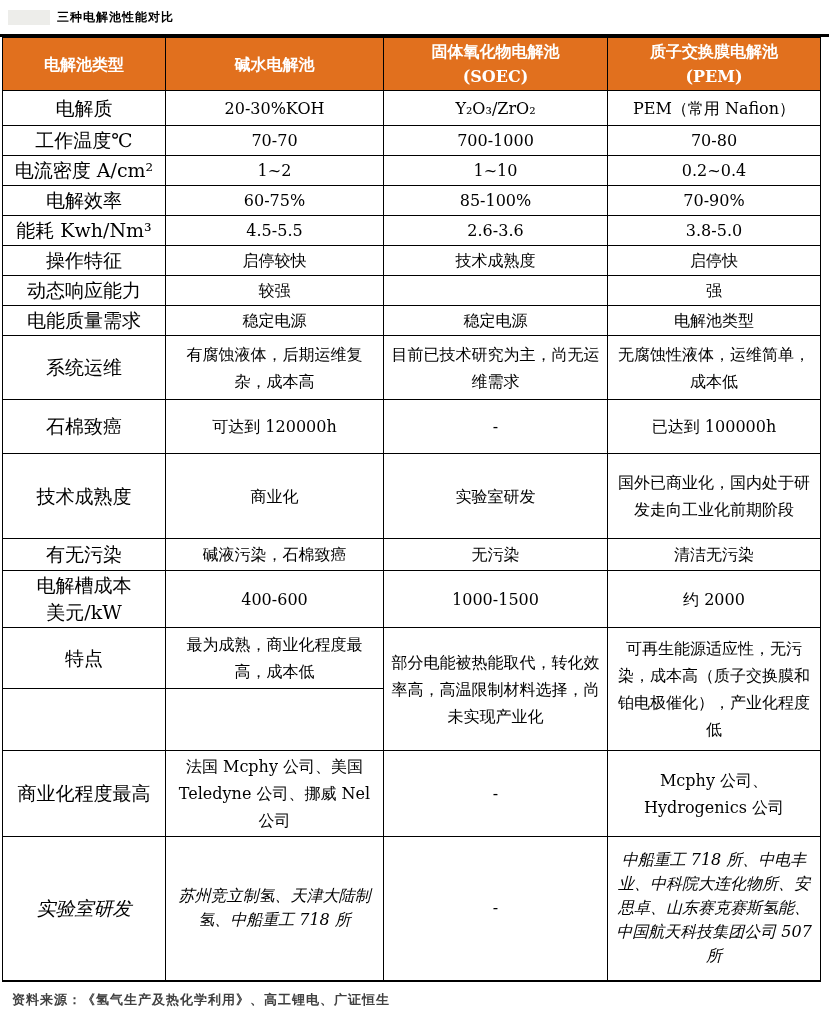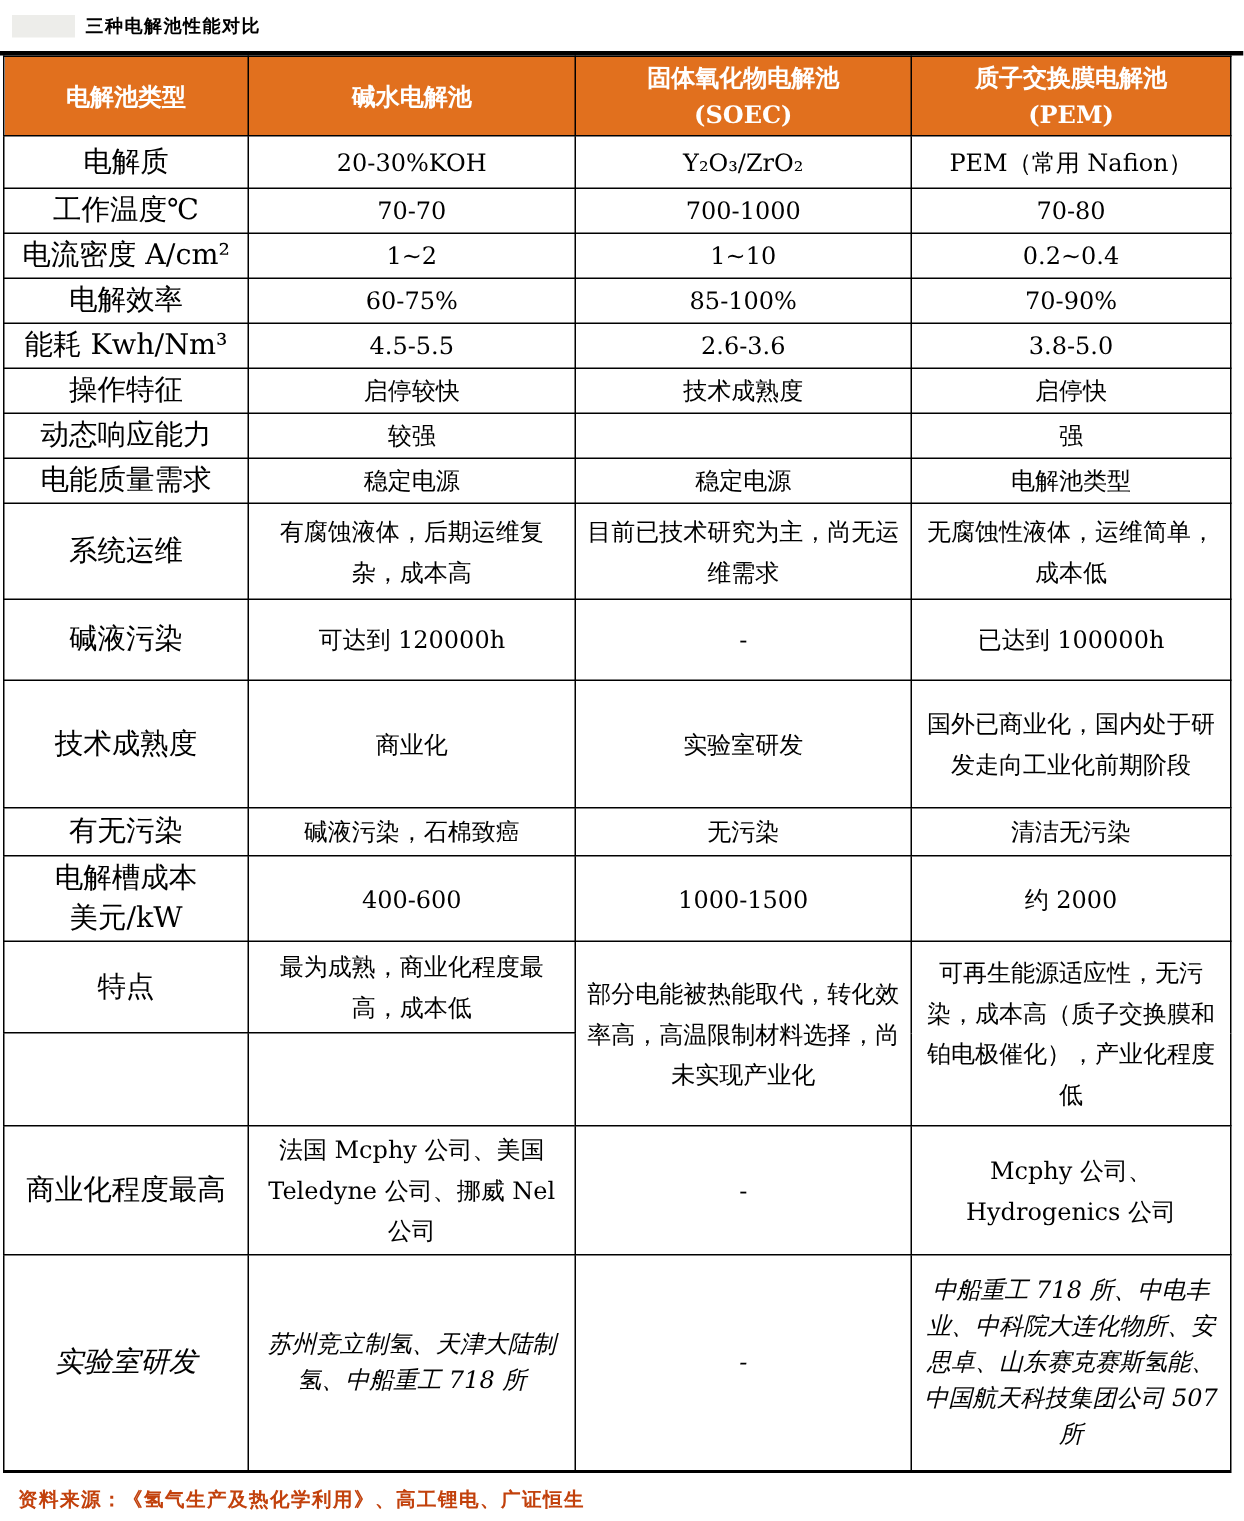--- a/index.html
+++ b/index.html
@@ -22,21 +22,21 @@
   }
   thead th{
     background:#E1701E;color:#ffffff;font-weight:bold;font-size:16px;
     line-height:25px;white-space:pre-line;
   }
   td{font-size:16px;line-height:27px;}
   td.label{font-size:19px;white-space:pre-line;}
   tr.tight td{line-height:24px;padding:0 6px;}
   tr.last td{border-bottom:2px solid #000;font-style:italic;}
   .source{
-    margin:9px 8px 0 12px;font-size:13px;font-weight:bold;color:#c2410c;letter-spacing:1px;
+    margin:9px 8px 0 12px;font-size:13px;font-weight:bold;color:#404040;letter-spacing:1px;
   }
 </style>
 </head>
 <body>
 
 <div class="smudge"></div>
 
 <div class="title">三种电解池性能对比</div>
 
 <div class="top-rule"></div>
@@ -107,21 +107,21 @@
       <td>稳定电源</td>
       <td>电解池类型</td>
     </tr>
     <tr style="height:64px">
       <td class="label">系统运维</td>
       <td>有腐蚀液体，后期运维复杂，成本高</td>
       <td>目前已技术研究为主，尚无运维需求</td>
       <td>无腐蚀性液体，运维简单，成本低</td>
     </tr>
     <tr style="height:54px">
-      <td class="label">碱液污染</td>
+      <td class="label">石棉致癌</td>
       <td>可达到 120000h</td>
       <td>-</td>
       <td>已达到 100000h</td>
     </tr>
     <tr style="height:85px">
       <td class="label">技术成熟度</td>
       <td>商业化</td>
       <td>实验室研发</td>
       <td>国外已商业化，国内处于研发走向工业化前期阶段</td>
     </tr>

